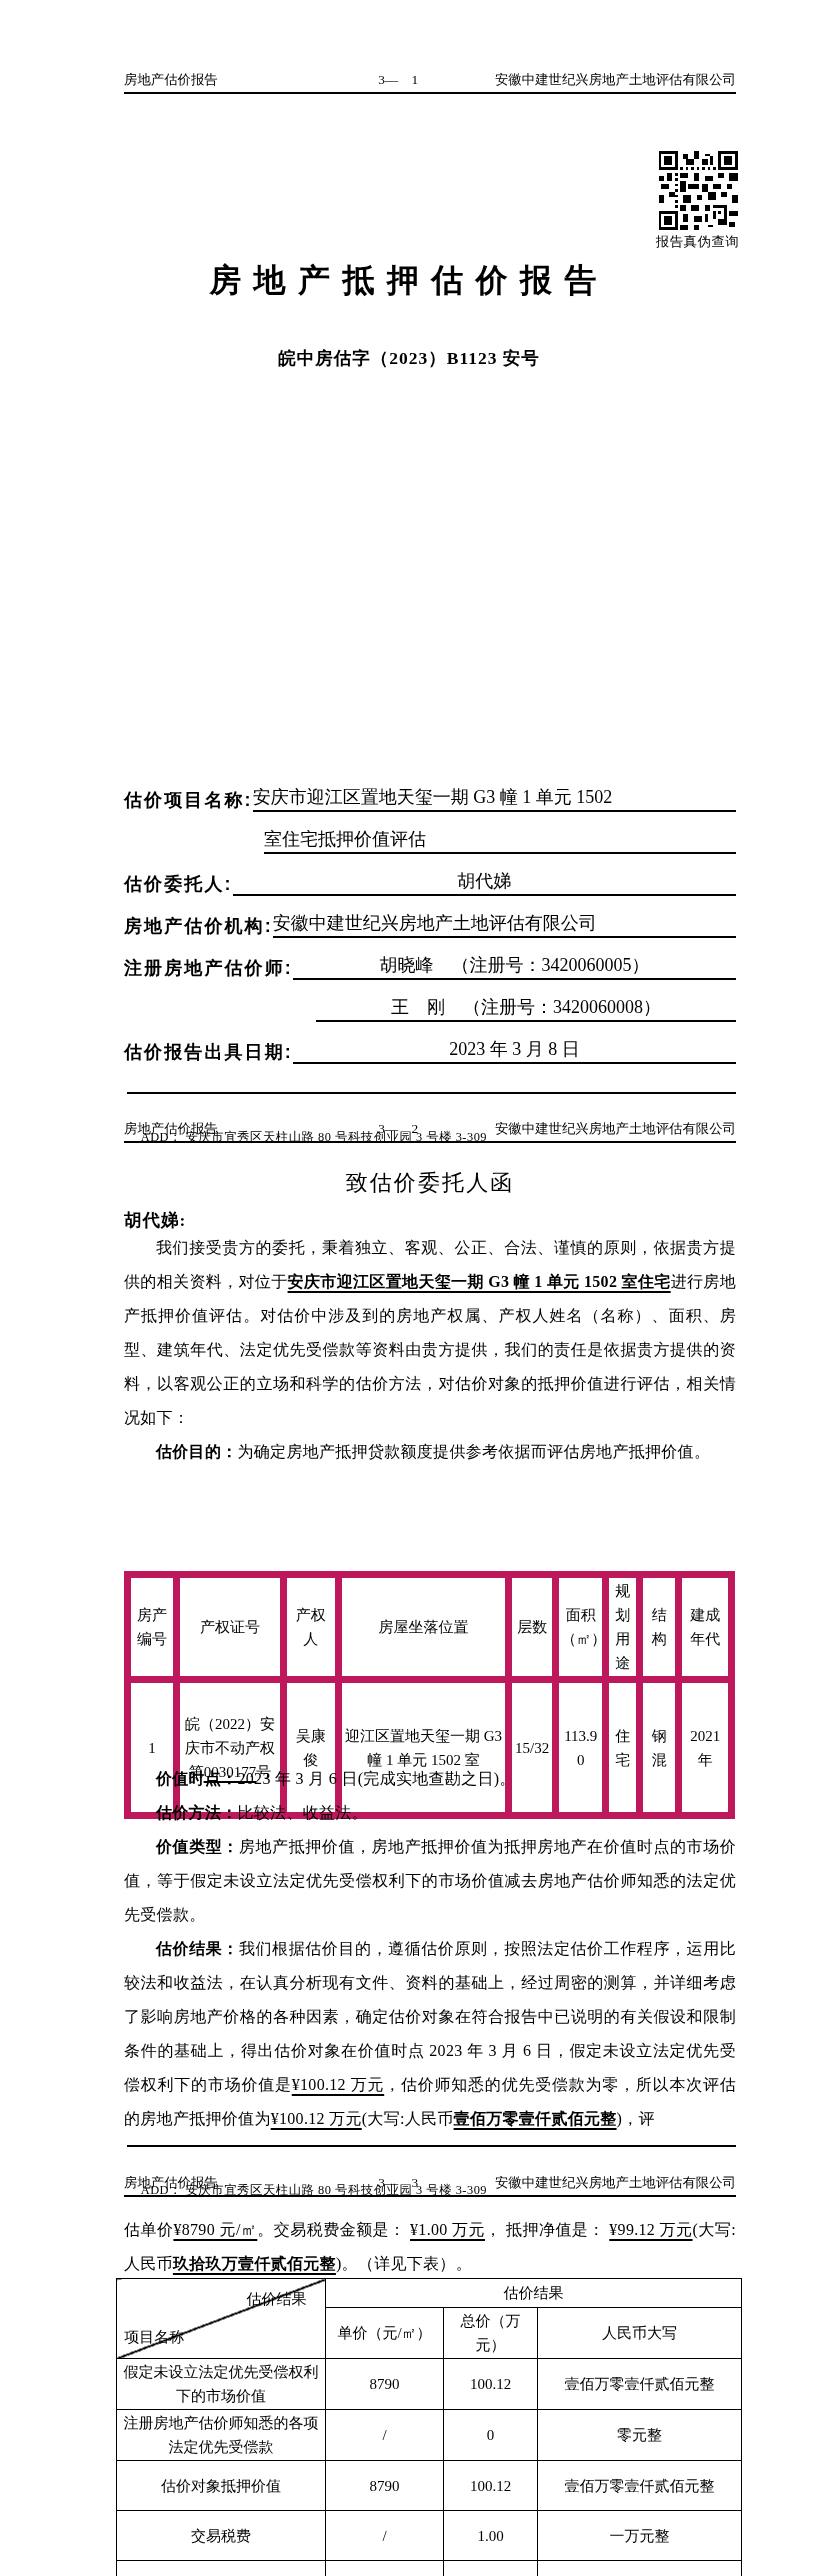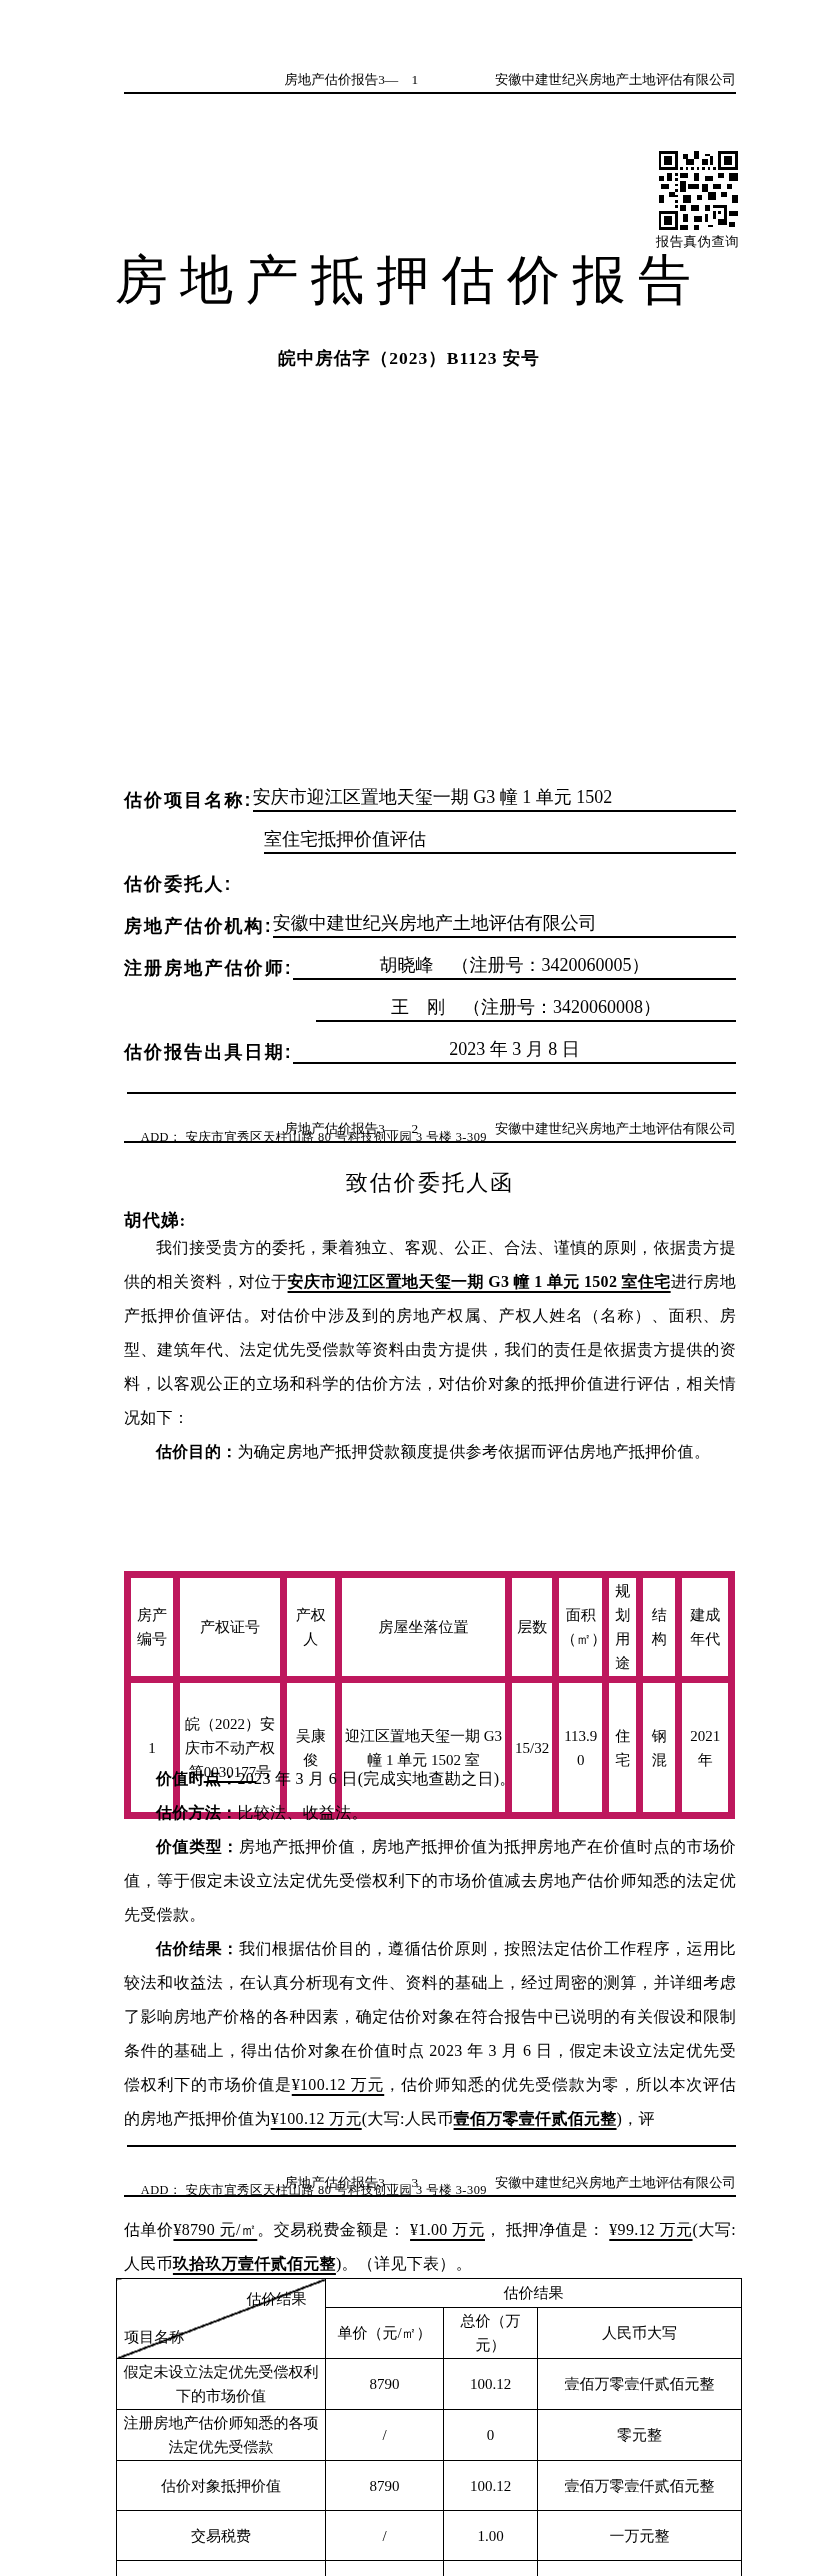--- a/index.html
+++ b/index.html
@@ -8,35 +8,35 @@
     color:#000;font-family:"Liberation Serif","DejaVu Serif",serif;
     overflow:hidden;
   }
   
   .pg-header{
     position:absolute;left:124px;right:82px;
     display:flex;align-items:flex-end;
     border-bottom:2.1px solid #000;padding-bottom:4.1px;
     font-size:13.4px;line-height:15.5px;white-space:pre;
   }
-  .pg-header .h-left{flex:1;text-align:right;}
+  .pg-header .h-left{flex:1;text-align:left;}
   .pg-header .h-center{flex:0 0 auto;}
   .pg-header .h-right{flex:1.25;text-align:right;}
   .pg-footer{
     position:absolute;left:127px;right:82px;
     border-top:2.1px solid #000;padding-top:20px;
     font-size:12.4px;letter-spacing:0.5px;white-space:pre;
   }
   
   .qr-block{position:absolute;right:75px;top:151px;width:91px;text-align:center;}
   .qr-block svg{display:block;width:90px;height:79px;margin:0 auto;}
   .qr-caption{margin-top:3.1px;font-size:13.4px;letter-spacing:0.5px;}
   .doc-title{
     position:absolute;left:0;right:0;top:257px;text-align:center;
-    font-size:53px;font-weight:normal;letter-spacing:12.4px;line-height:47px;
+    font-size:32px;font-weight:bold;letter-spacing:12.4px;line-height:47px;
   }
   .doc-number{
     position:absolute;left:0;right:0;top:346px;text-align:center;
     font-size:17.5px;font-weight:bold;letter-spacing:1px;
   }
   .cover-info{position:absolute;left:124px;right:82px;top:770px;}
   .cover-row{height:42px;display:flex;align-items:flex-end;}
   .cover-label{
     flex:0 0 auto;font-family:"Liberation Sans","DejaVu Sans",sans-serif;
     font-weight:bold;font-size:18px;letter-spacing:2.1px;line-height:24px;white-space:pre;
@@ -180,20 +180,21 @@
     <div class="cover-row">
       <span class="cover-label">估价项目名称:</span>
       <span class="cover-field t-left">安庆市迎江区置地天玺一期 G3 幢 1 单元 1502</span>
     </div>
     <div class="cover-row">
       <span class="cover-spacer1"></span>
       <span class="cover-field t-left">室住宅抵押价值评估</span>
     </div>
     <div class="cover-row">
       <span class="cover-label">估价委托人:</span>
+      <span class="cover-field t-center">胡代娣</span>
     </div>
     <div class="cover-row">
       <span class="cover-label">房地产估价机构:</span>
       <span class="cover-field t-left">安徽中建世纪兴房地产土地评估有限公司</span>
     </div>
     <div class="cover-row">
       <span class="cover-label">注册房地产估价师:</span>
       <span class="cover-field t-center">胡晓峰　（注册号：3420060005）</span>
     </div>
     <div class="cover-row">

